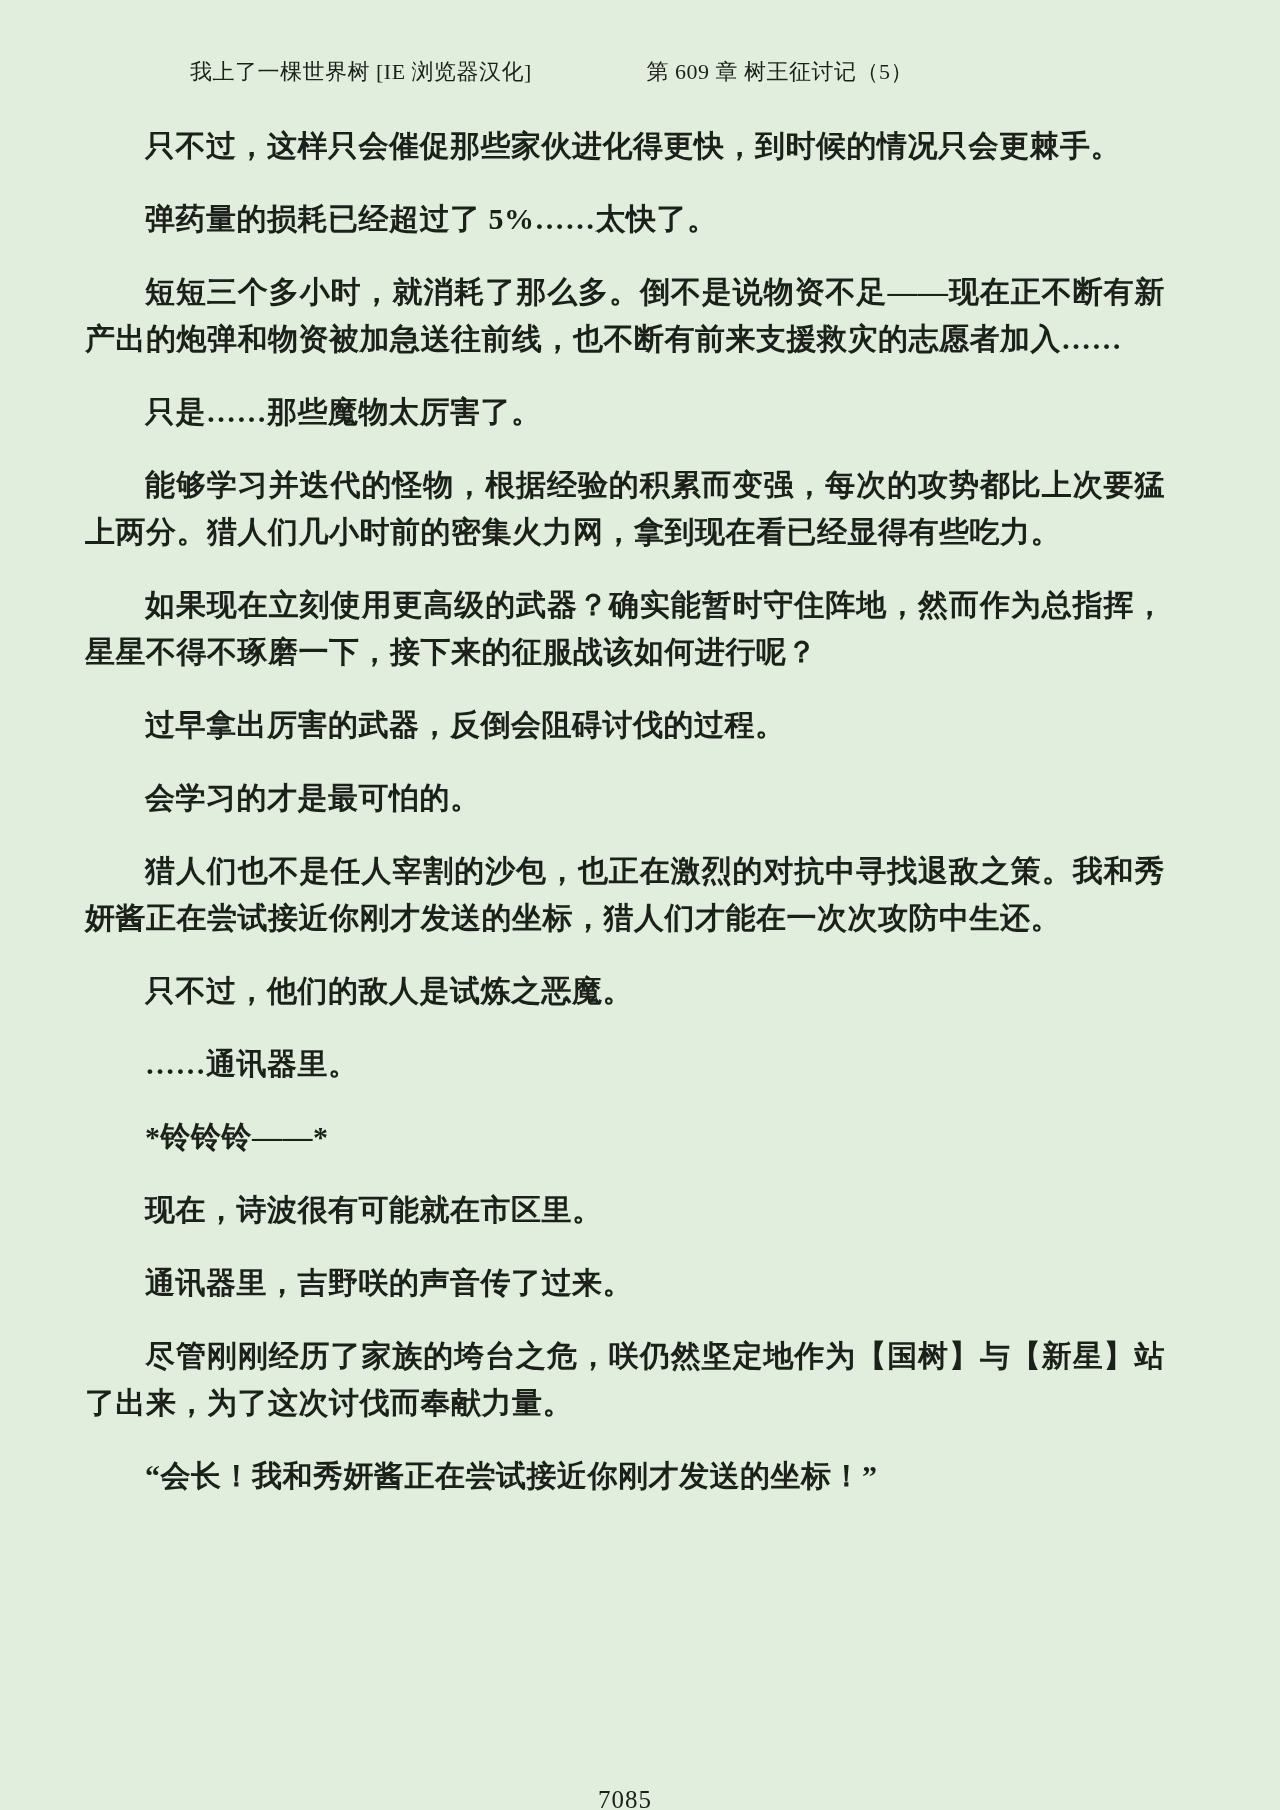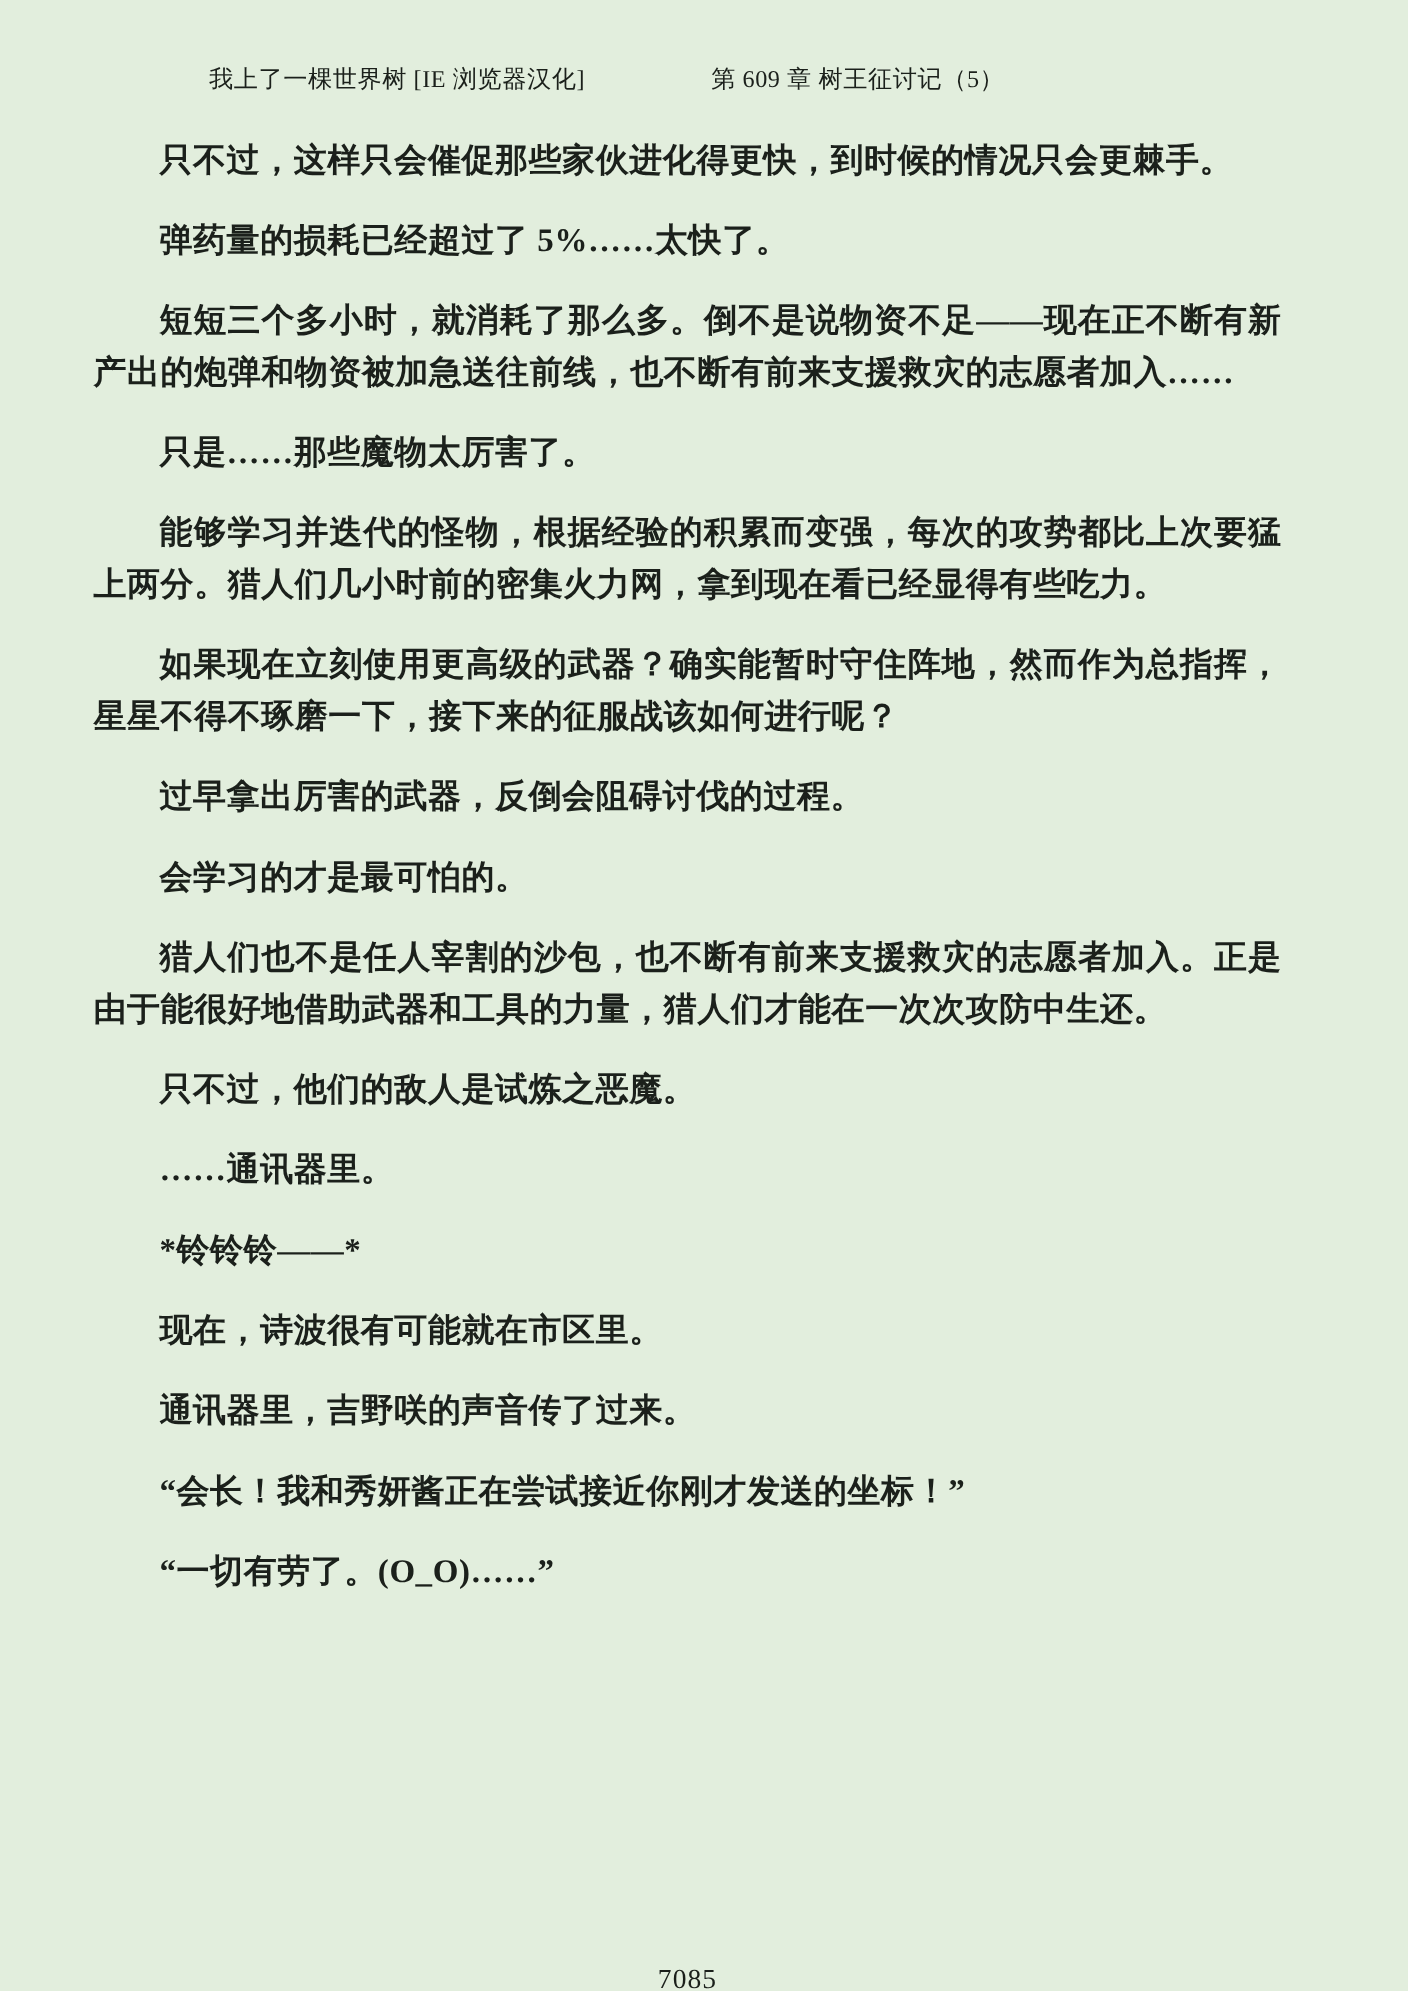--- a/index.html
+++ b/index.html
@@ -82,27 +82,27 @@
   <div class="page-body">
 
   <p class="para">只不过，这样只会催促那些家伙进化得更快，到时候的情况只会更棘手。</p>
       <p class="para">弹药量的损耗已经超过了 5%……太快了。</p>
       <p class="para">短短三个多小时，就消耗了那么多。倒不是说物资不足——现在正不断有新产出的炮弹和物资被加急送往前线，也不断有前来支援救灾的志愿者加入……</p>
       <p class="para">只是……那些魔物太厉害了。</p>
       <p class="para">能够学习并迭代的怪物，根据经验的积累而变强，每次的攻势都比上次要猛上两分。猎人们几小时前的密集火力网，拿到现在看已经显得有些吃力。</p>
       <p class="para">如果现在立刻使用更高级的武器？确实能暂时守住阵地，然而作为总指挥，星星不得不琢磨一下，接下来的征服战该如何进行呢？</p>
       <p class="para">过早拿出厉害的武器，反倒会阻碍讨伐的过程。</p>
       <p class="para">会学习的才是最可怕的。</p>
-      <p class="para">猎人们也不是任人宰割的沙包，也不断有前来支援救灾的志愿者加入。正是由于能很好地借助武器和工具的力量，猎人们才能在一次次攻防中生还。</p>
+      <p class="para">猎人们也不是任人宰割的沙包，也正在激烈的对抗中寻找退敌之策。我和秀妍酱正在尝试接近你刚才发送的坐标，猎人们才能在一次次攻防中生还。</p>
       <p class="para">只不过，他们的敌人是试炼之恶魔。</p>
       <p class="para">……通讯器里。</p>
       <p class="para">*铃铃铃——*</p>
       <p class="para">现在，诗波很有可能就在市区里。</p>
       <p class="para">通讯器里，吉野咲的声音传了过来。</p>
+      <p class="para">尽管刚刚经历了家族的垮台之危，咲仍然坚定地作为【国树】与【新星】站了出来，为了这次讨伐而奉献力量。</p>
       <p class="para">“会长！我和秀妍酱正在尝试接近你刚才发送的坐标！”</p>
-      <p class="para">“一切有劳了。(O_O)……”</p>
     </div>
 
   <div class="page-footer">
     <span>7085</span>
   </div>
 
 </div>
 
 </body></html>

